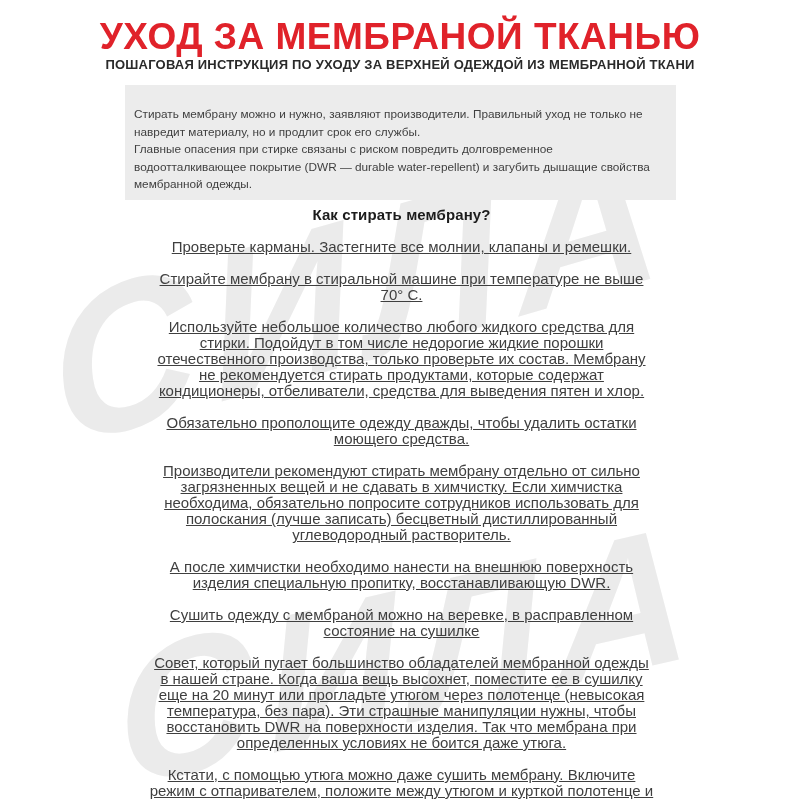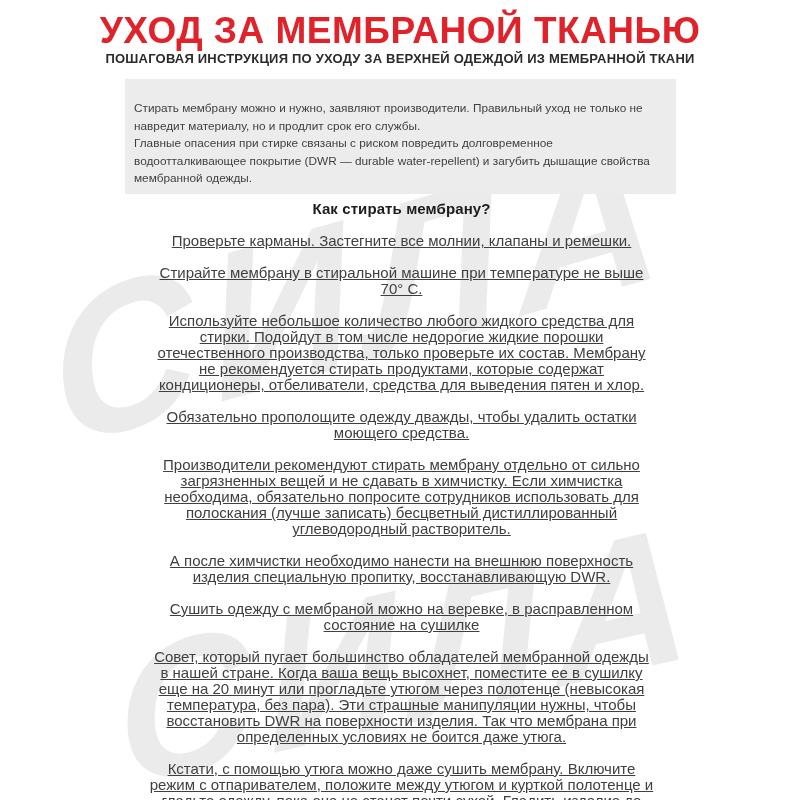--- a/index.html
+++ b/index.html
@@ -30,21 +30,21 @@
     user-select: none;
     pointer-events: none;
   }
   .wm1 { font-size: 205px; top: 170px; left: 40px;  transform: rotate(-16deg) skewX(-8deg); }
   .wm2 { font-size: 190px; top: 545px; left: 110px; transform: rotate(-13deg) skewX(-8deg); }
   
   .title {
     position: relative;
     z-index: 1;
     margin: 0;
-    padding-top: 12px;
+    padding-top: 18px;
     text-align: center;
     font-size: 37px;
     line-height: 38px;
     font-weight: 800;
     letter-spacing: 0.5px;
     color: var(--title-red, #e0222a);
   }
   .subtitle {
     position: relative;
     z-index: 1;

